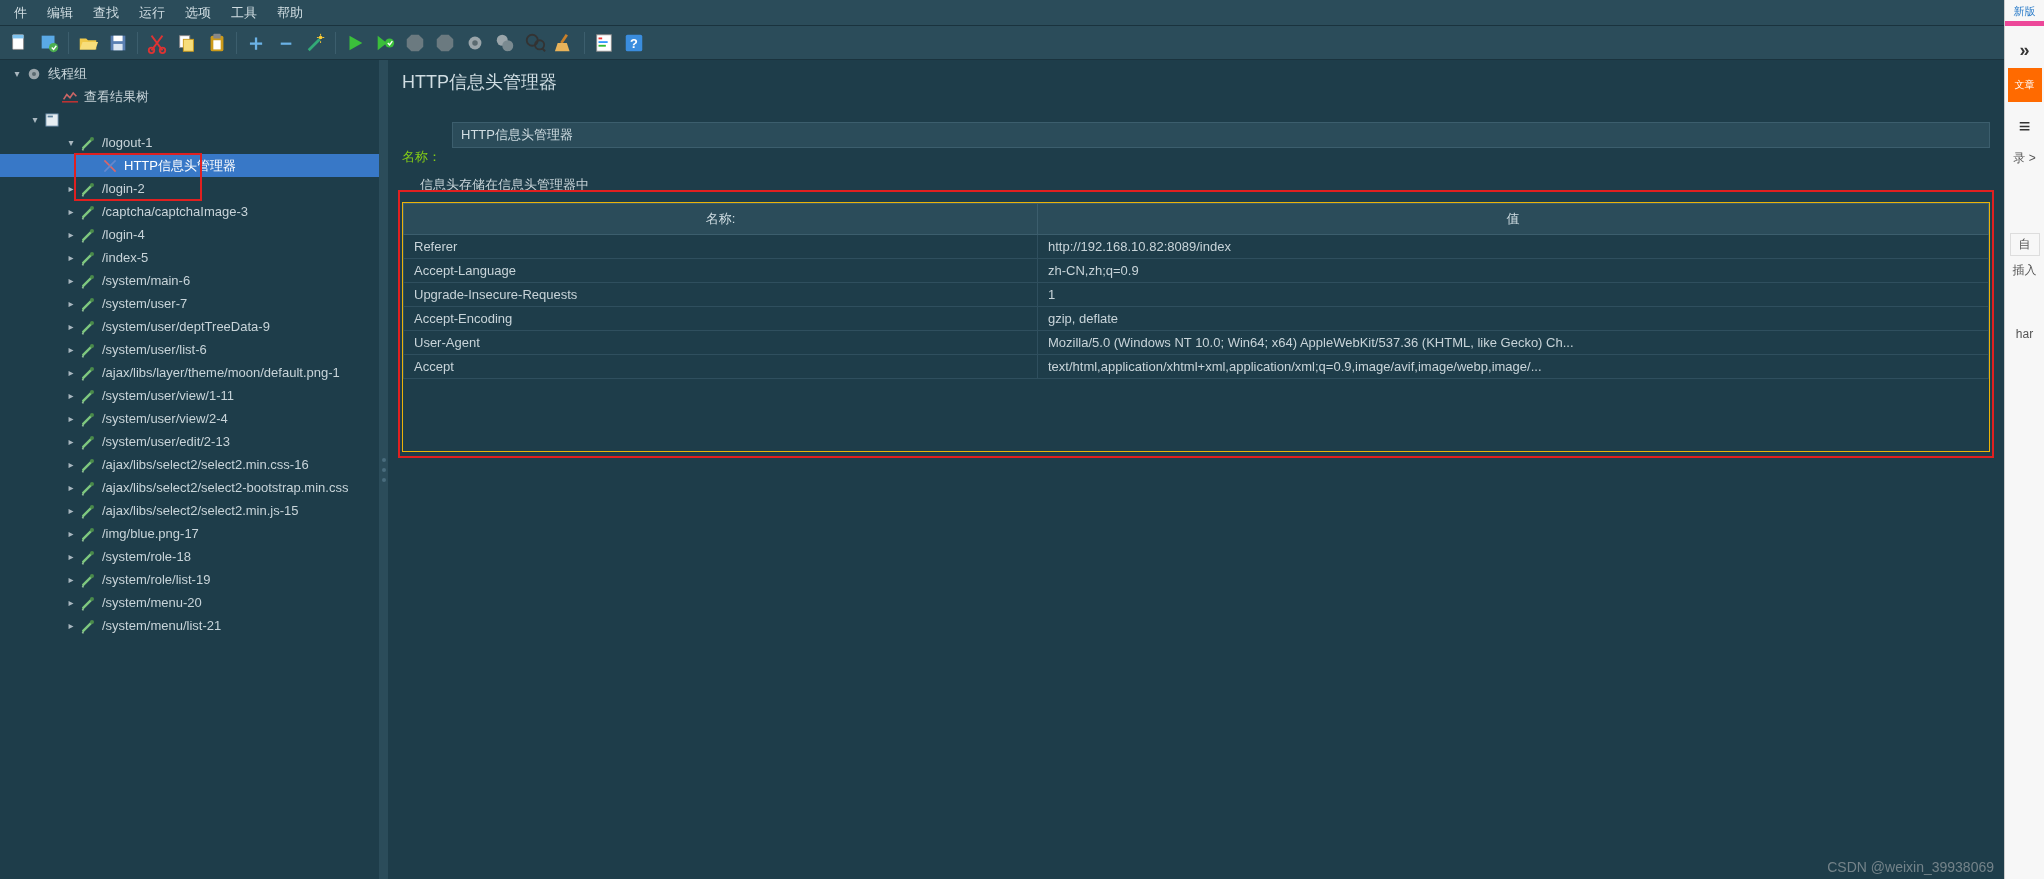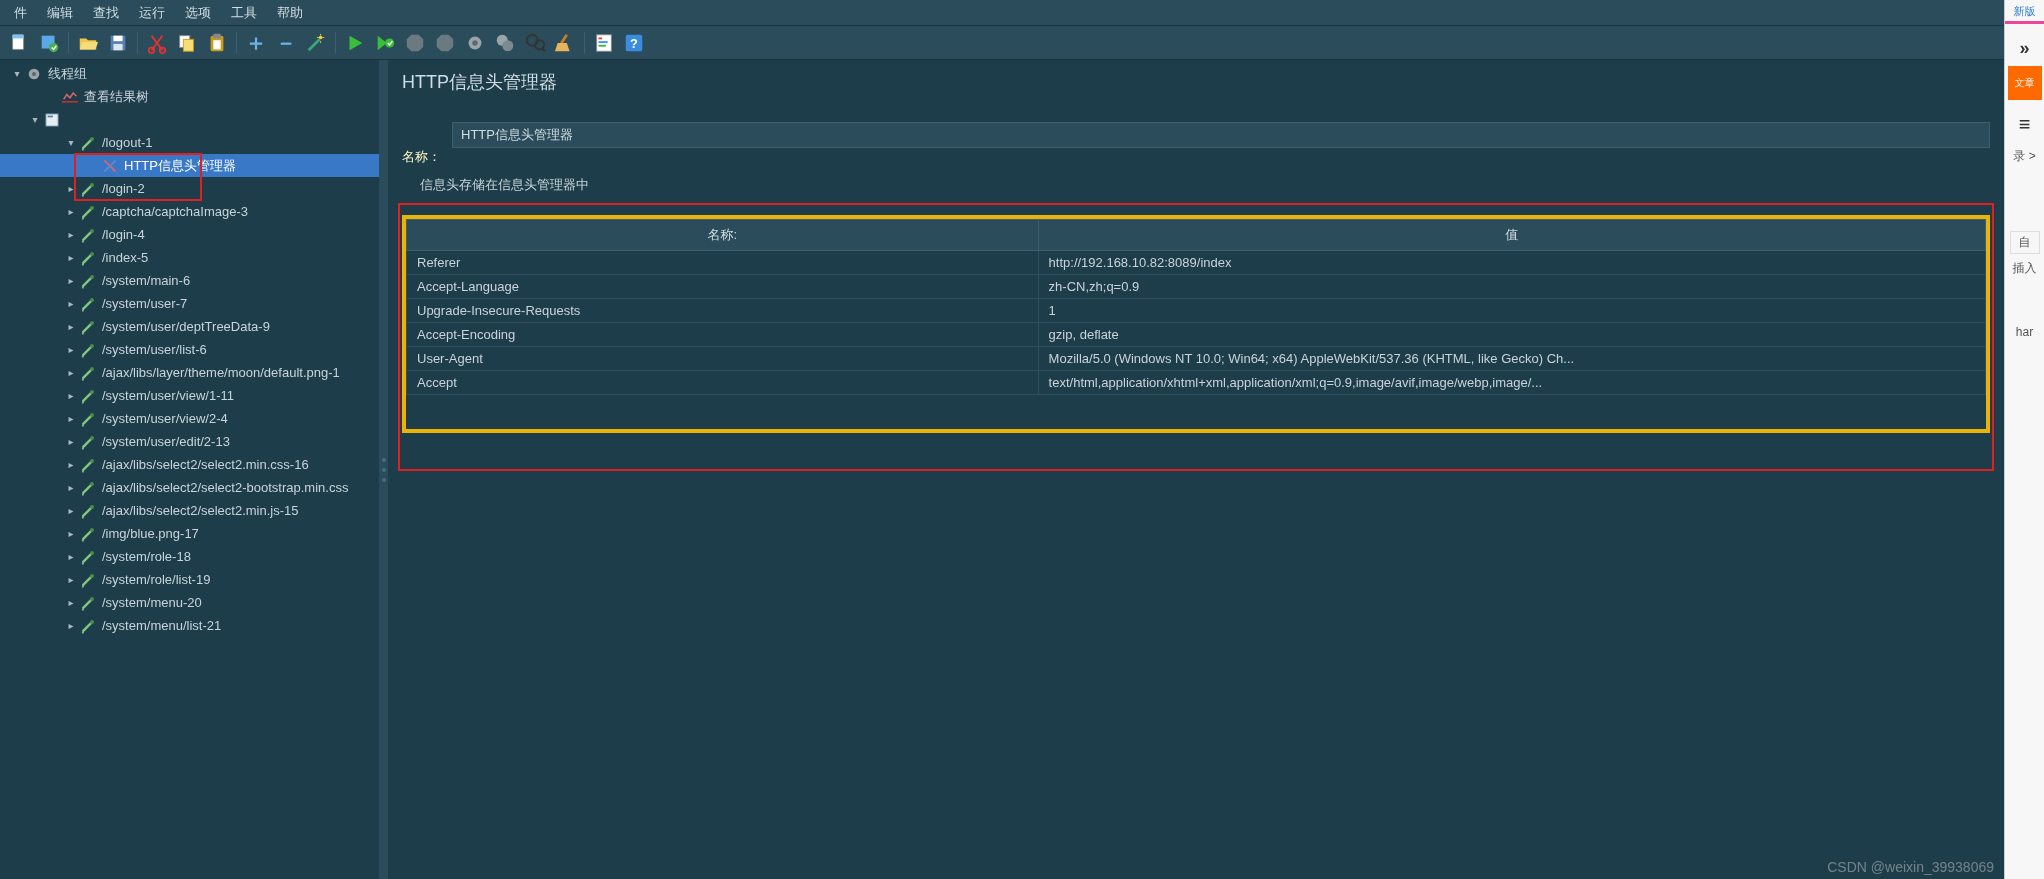--- a/index.html
+++ b/index.html
@@ -132,41 +132,41 @@
   color: #d0dde2;
   margin-bottom: 10px;
 }
 .form-row {
   display: flex;
   align-items: center;
   margin-bottom: 10px;
 }
 .form-label {
   width: 50px;
-  color: #fef9c3;
+  color: #84cc16;
   margin-top: 44px;
 }
 .form-input {
   flex: 1;
   height: 26px;
   background: #2b4c5a;
   border: 1px solid #3c5e6d;
   color: #d0dde2;
   padding: 0 8px;
   font-size: 13px;
 }
 .section-label {
   color: #c8d4d9;
-  margin-bottom: 21px;
+  margin-bottom: 8px;
   padding-left: 18px;
 }
 .table-wrap {
-  border: 4px solid #eab308;
+  border: 1px solid #eab308;
   background: #1e3d4a;
-  height: 218px;
+  height: 250px;
   overflow: hidden;
 }
 table {
   width: 100%;
   border-collapse: collapse;
   table-layout: fixed;
 }
 th {
   background: #2b4c5a;
   color: #d0dde2;
@@ -196,21 +196,21 @@
   border-left: 1px solid #ccc;
   display: flex;
   flex-direction: column;
   align-items: center;
   padding-top: 2px;
   gap: 0;
   color: #333;
   font-size: 12px;
 }
 .rs-top {
-  width:100%; text-align:center; font-size:11px; color:#2b7cc9; padding:2px 0; border-bottom:3px solid #ec4899;
+  width:100%; text-align:center; font-size:11px; color:#2b7cc9; padding:2px 0; border-bottom:5px solid #ec4899;
 }
 .rs-btn {
   width: 36px;
   height: 36px;
   display: flex;
   align-items: center;
   justify-content: center;
   margin-top: 6px;
   cursor: pointer;
 }

